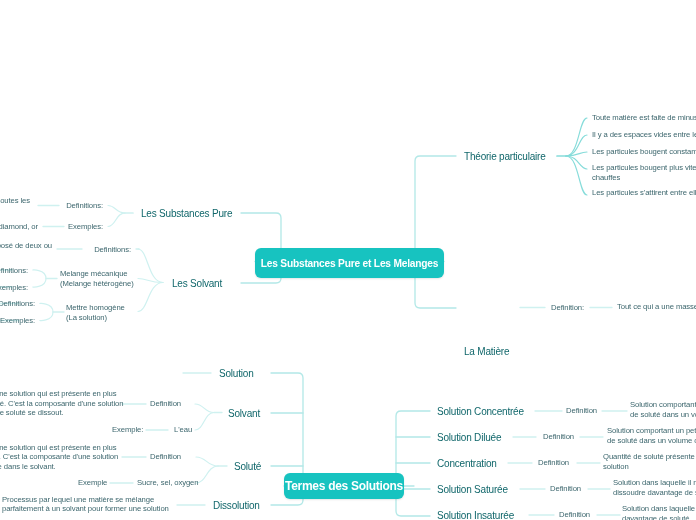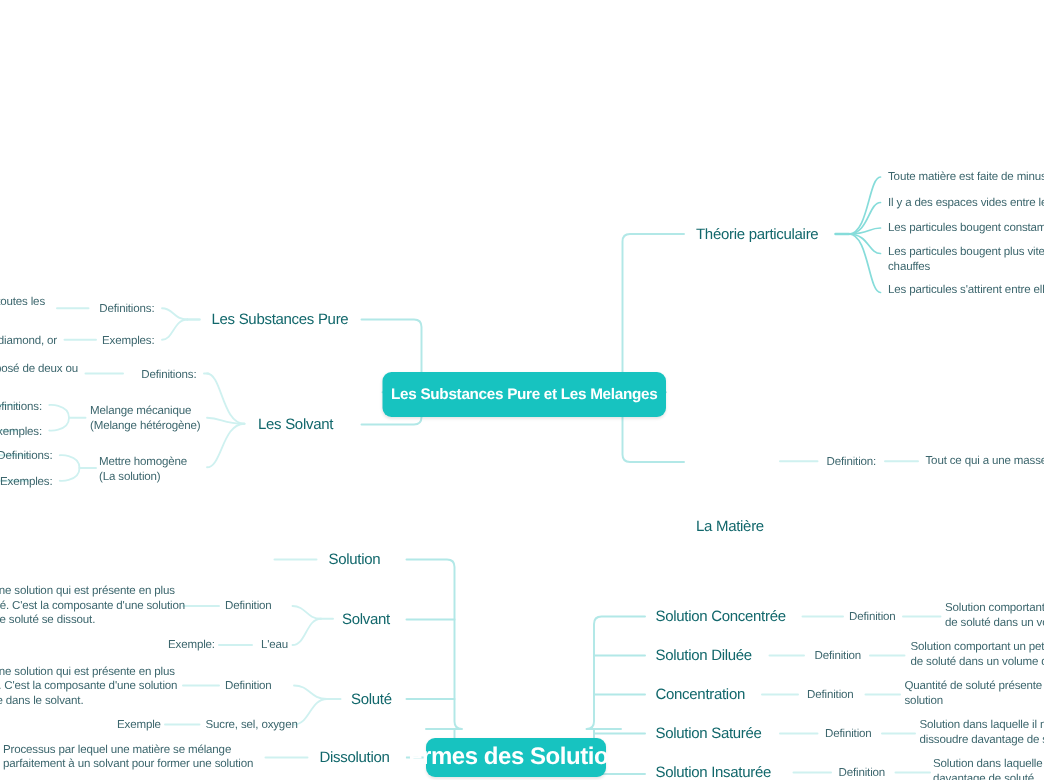--- a/index.html
+++ b/index.html
@@ -86,21 +86,21 @@
   <path d="M508,463 H532" stroke="#CFF1F0" stroke-width="1.3"></path>
   <path d="M577,463 H600" stroke="#CFF1F0" stroke-width="1.3"></path>
   <path d="M520,489 H545" stroke="#CFF1F0" stroke-width="1.3"></path>
   <path d="M588,489 H610" stroke="#CFF1F0" stroke-width="1.3"></path>
   <path d="M529,515 H554" stroke="#CFF1F0" stroke-width="1.3"></path>
   <path d="M597,515 H620" stroke="#CFF1F0" stroke-width="1.3"></path>
 </g>
 </svg>
 
 <div class="node root" style="left:255px;top:248px;width:189px;height:27px;font-size:10.2px;letter-spacing:-0.2px;padding-top:3px;">Les Substances Pure et Les Melanges</div>
-<div class="node root" style="left:284px;top:492px;width:120px;height:26px;font-size:16px;letter-spacing:-0.3px;">Termes des Solutions</div>
+<div class="node root" style="left:284px;top:473px;width:120px;height:26px;font-size:12px;letter-spacing:-0.3px;">Termes des Solutions</div>
 <div class="node l1" style="left:464px;top:150.5px;">Théorie particulaire</div>
 <div class="node leaf" style="left:592px;top:112.5px;">Toute matière est faite de minuscules particules</div>
 <div class="node leaf" style="left:592px;top:129.5px;">Il y a des espaces vides entre les particules</div>
 <div class="node leaf" style="left:592px;top:146.5px;">Les particules bougent constamment</div>
 <div class="node leaf" style="left:592px;top:163px;">Les particules bougent plus vite quand on les
 chauffes</div>
 <div class="node leaf" style="left:592px;top:187.5px;">Les particules s'attirent entre elles</div>
 <div class="node l1" style="left:464px;top:302px;margin-top:44px;">La Matière</div>
 <div class="node lbl" style="left:551px;top:302.5px;">Definition:</div>
 <div class="node leaf" style="left:617px;top:302px;">Tout ce qui a une masse et un volume</div>

